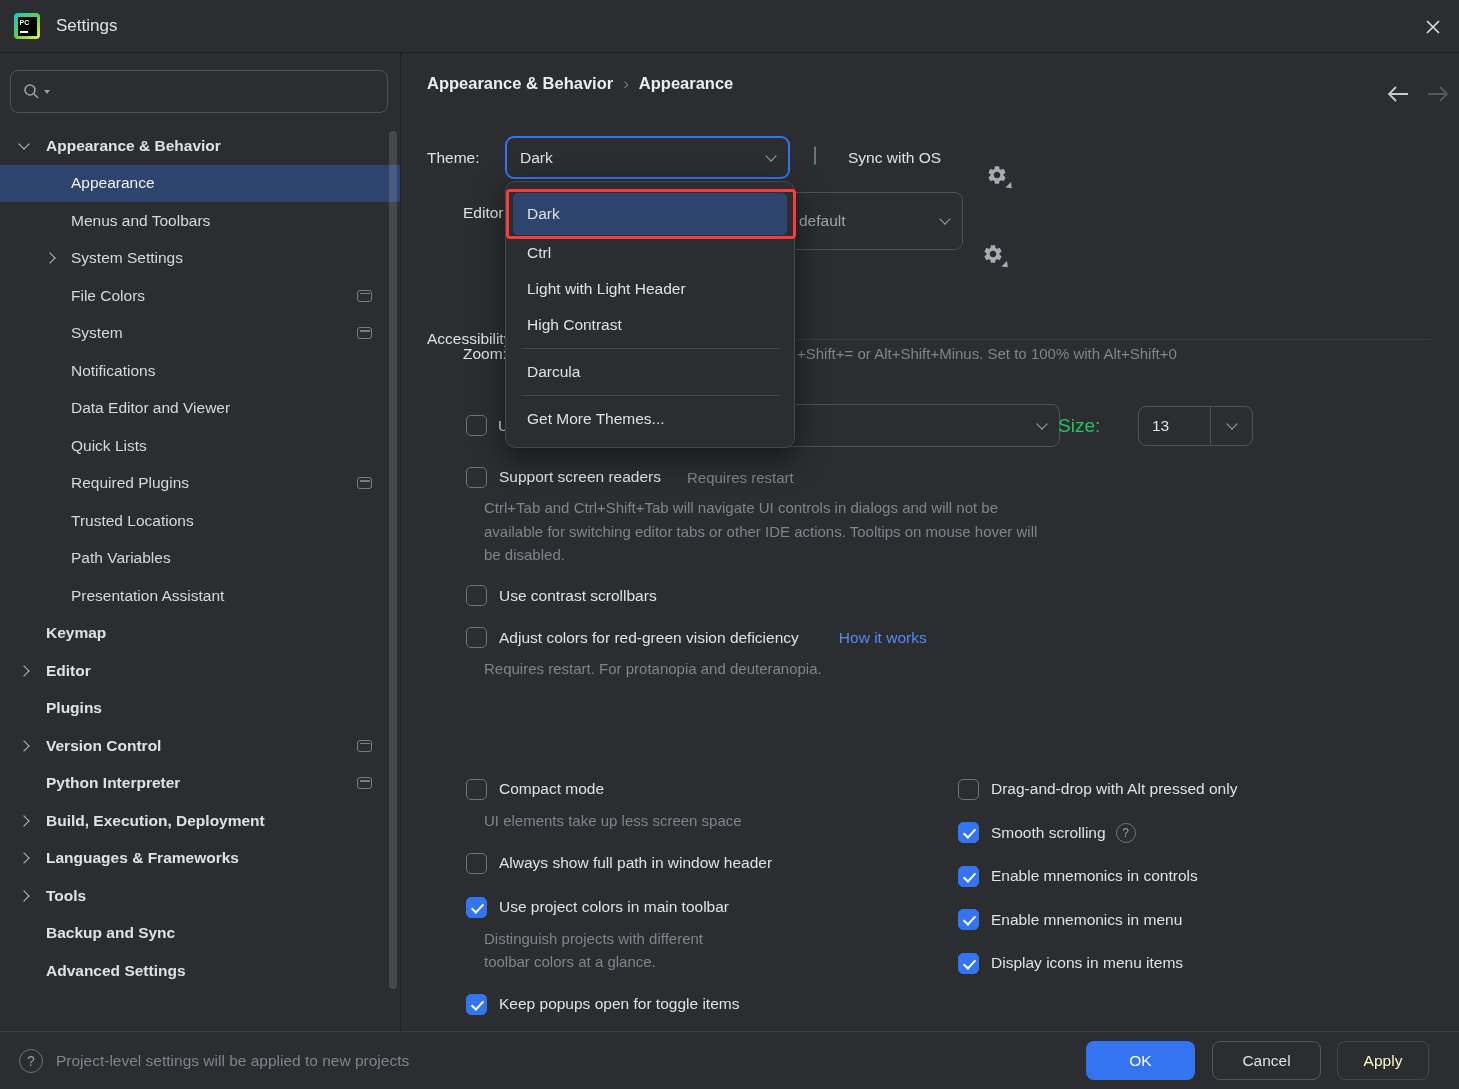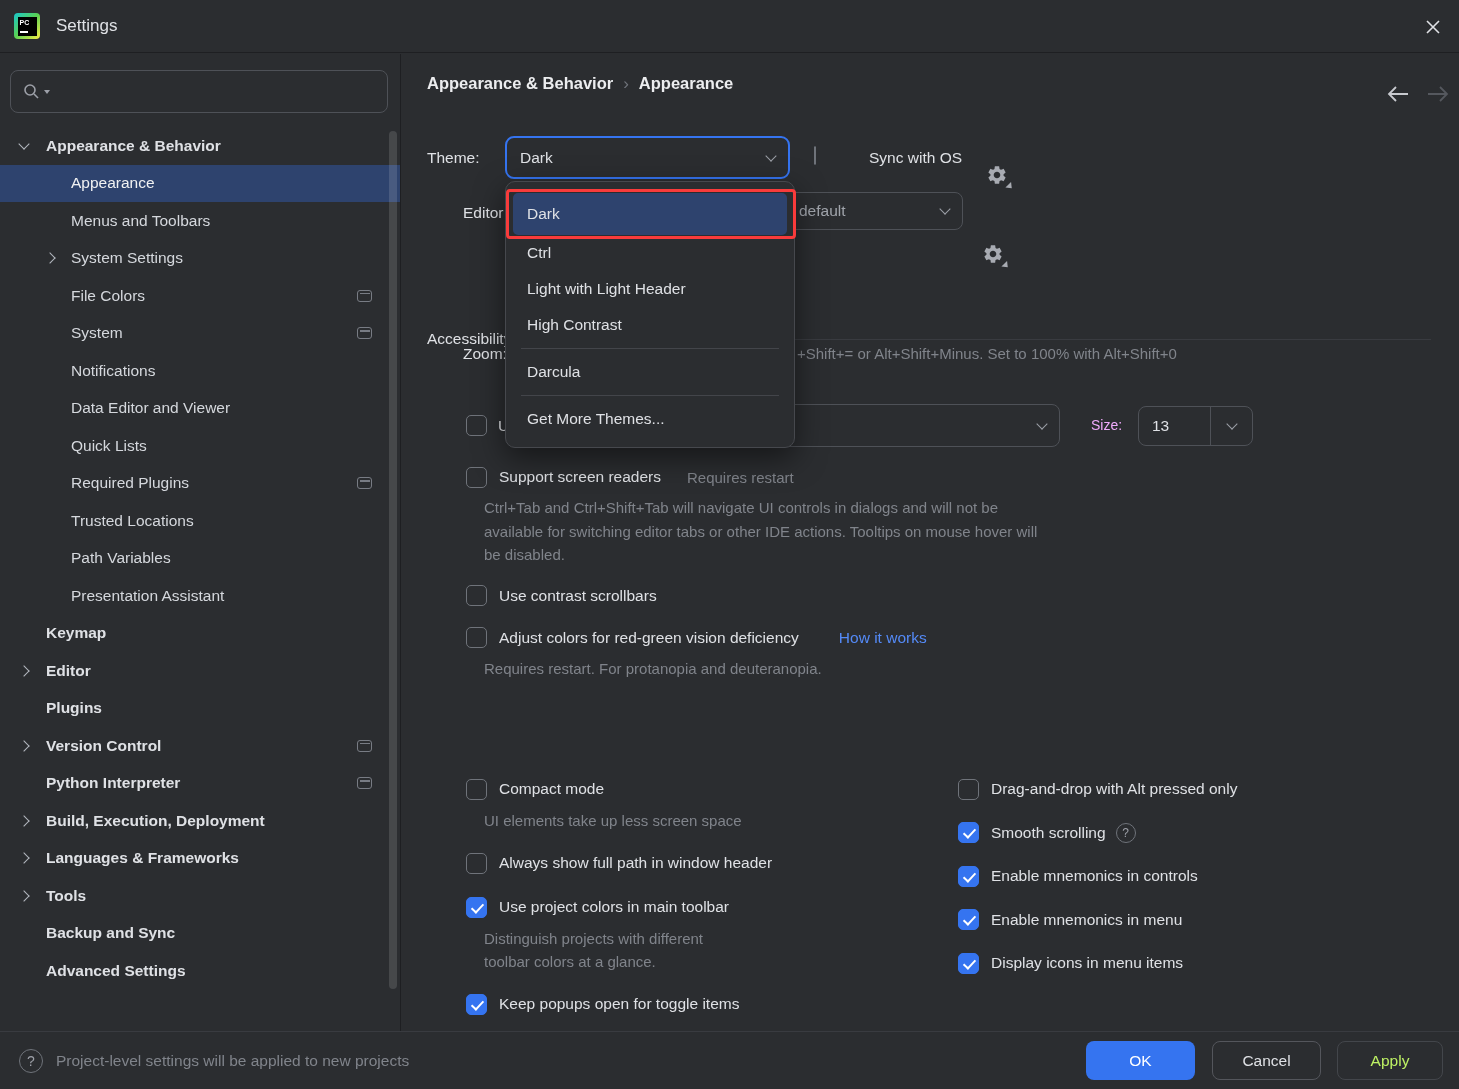--- a/index.html
+++ b/index.html
@@ -61,49 +61,49 @@
   .combo { background:#2B2D30; border:1px solid #4E5157; border-radius:8px;
            display:flex; align-items:center; padding:0 13px; cursor:pointer; }
   .combo-text { font-size:15.5px; }
   .cv { width:8px; height:8px; border-right:1.7px solid #9DA0A8; border-bottom:1.7px solid #9DA0A8;
         transform:rotate(45deg); margin-top:-4px; }
   .combo .cv { margin-left:auto; }
 
   #sel-theme { left:104px; top:82px; width:285px; height:43px; border:2px solid #3574F0; border-radius:9px; }
   #lbl-theme { left:26px; top:82px; line-height:43px; }
   #sync-cb { left:413px; top:93px; }
-  #lbl-sync { left:447px; top:82px; line-height:43px;margin-left:21px; }
+  #lbl-sync { left:447px; top:82px; line-height:43px; }
   .gear { width:24px; height:24px; position:relative; cursor:pointer; }
   .gear-tri { position:absolute; right:-4px; bottom:-1px; width:0; height:0;
               border-left:4px solid transparent; border-right:4px solid transparent; border-top:5px solid #A8ABB2;
               transform:rotate(-45deg); }
   #gear-sync { left:585px; top:92px; }
   #lbl-scheme { left:62px; top:138px; line-height:42px; white-space:nowrap; }
-  #sel-scheme { left:384px; top:138px; width:178px; height:38px;text-align:center; }
+  #sel-scheme { left:384px; top:138px; width:178px; height:58px;text-align:center; }
   #sel-scheme .combo-text { color:#A1A5AC; }
   #gear-scheme { left:581px; top:147px; }
 
   .section-head { left:26px; right:28px; display:flex; align-items:center; font-size:15.5px; color:#DFE1E5; }
   .section-line { flex:1; height:1px; background:#393B40; margin-left:13px; }
   #acc-head { top:276px; }
   #ui-head { top:731px; }
 
   #lbl-zoom { left:62px; top:278px; line-height:43px; }
   #zoom-hint { left:396px; top:278px; line-height:43px; font-size:15px; }
 
   .cb { width:21px; height:21px; border:1.5px solid #6F737A; border-radius:5px; flex:none; cursor:pointer; position:relative; }
   .on .cb { background:#3574F0; border-color:#3574F0; }
   .on .cb::after { content:''; position:absolute; left:7px; top:3px; width:5px; height:10px;
                    border-right:2.3px solid #fff; border-bottom:2.3px solid #fff; transform:rotate(43deg); }
 
   #font-row { left:65px; top:350px; height:43px; display:flex; align-items:center; }
   #font-row .cb { margin-right:11px; }
   #lbl-font { white-space:nowrap; }
   #font-combo { left:159px; top:350px; width:500px; height:43px; }
-  #lbl-size { left:690px; top:350px; line-height:43px; color:#f0abfc; font-size:14px; }
+  #lbl-size { left:657px; top:350px; line-height:43px; color:#22c55e; font-size:19px; }
   #size-combo { left:737px; top:352px; width:115px; height:40px; border:1px solid #4E5157; border-radius:8px;
                 display:flex; align-items:stretch; }
   .size-val { width:71px; display:flex; align-items:center; padding-left:13px; font-size:15.5px; }
   .size-sep { width:1px; background:#4E5157; }
   .size-arrow { flex:1; display:flex; align-items:center; justify-content:center; cursor:pointer; }
 
   .opt-col { display:flex; flex-direction:column; }
   #acc-col { left:65px; top:410px; width:780px; }
   #ui-left { left:65px; top:722px; width:470px; }
   #ui-right { left:557px; top:722px; width:470px; }
@@ -135,21 +135,21 @@
   
   #footer { position:absolute; left:0; bottom:0; width:100%; height:58px; border-top:1px solid #393B40; }
   #help-circle { position:absolute; left:19px; top:17px; width:24px; height:24px; border:1.5px solid #6F737A;
                  border-radius:50%; color:#9DA0A8; font-size:14px; display:flex; align-items:center;
                  justify-content:center; cursor:pointer; }
   #footer-hint { position:absolute; left:56px; top:0; line-height:58px; font-size:15.5px; color:#80848B; }
   .btn { position:absolute; top:9px; height:39px; border-radius:8px; font-size:15.5px;
          display:flex; align-items:center; justify-content:center; cursor:pointer; }
   #btn-ok { left:1086px; width:109px; background:#3574F0; color:#fff; }
   #btn-cancel { left:1212px; width:109px; border:1px solid #54565C; color:#DFE1E5; }
-  #btn-apply { left:1337px; width:106px; border:1px solid #43464B; color:#bef264; cursor:default; }
+  #btn-apply { left:1337px; width:92px; border:1px solid #43464B; color:#fef9c3; cursor:default; }
 
   svg { display:block; }
 </style>
 </head>
 <body>
 
 <div id="app">
 
   <div id="titlebar">
     <div class="pc-icon">

